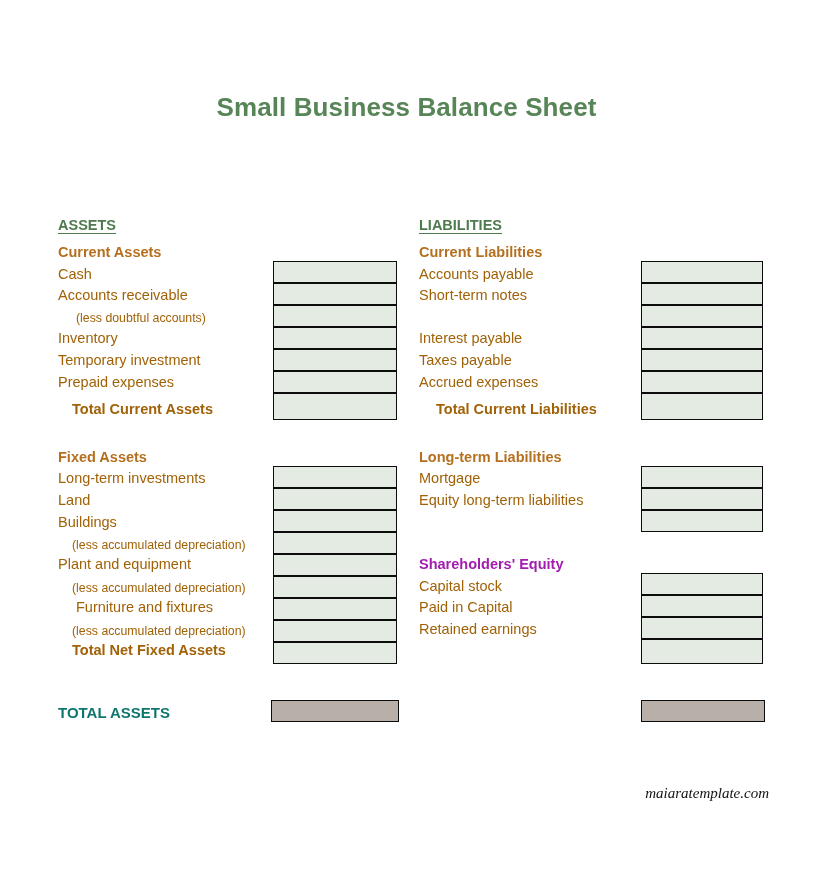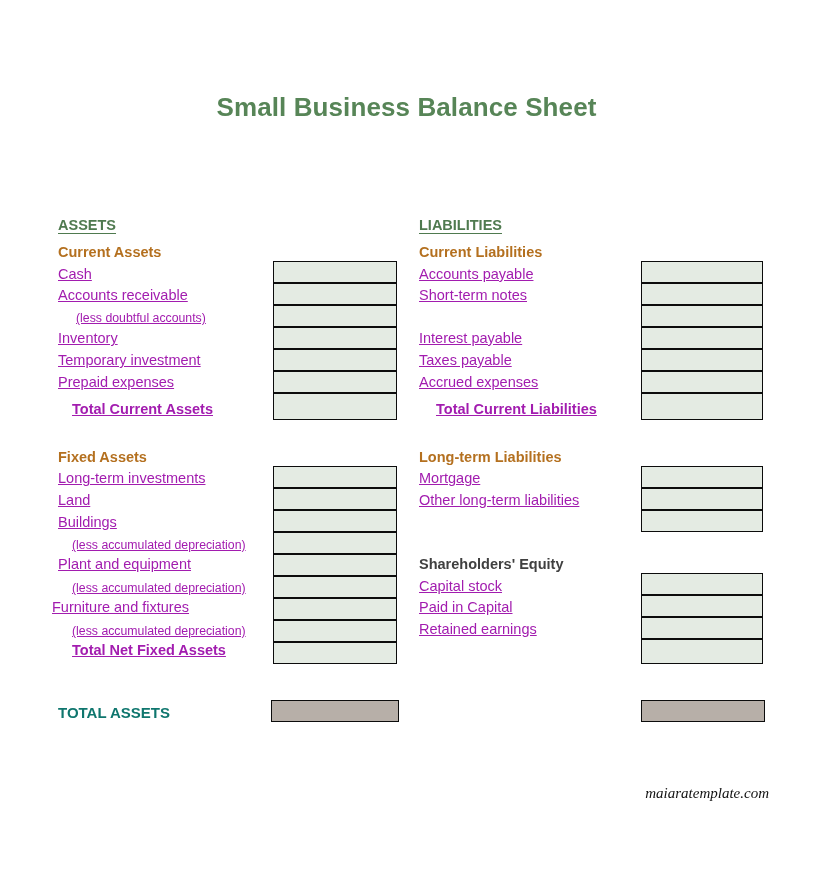--- a/index.html
+++ b/index.html
@@ -60,32 +60,31 @@
     position: absolute;
     font-size: 14.5px;
     font-weight: bold;
     color: #b4701f;
     white-space: nowrap;
   }
   .sub-head-dark {
     position: absolute;
     font-size: 14.5px;
     font-weight: bold;
-    color: #404040;
+    color: #a21caf;
     white-space: nowrap;
   }
 
   
   .row-label {
     position: absolute;
     font-size: 14.5px;
-    color: #a21caf;
+    color: #a16207;
     white-space: nowrap;
     line-height: 16px;
-    text-decoration: underline;
   }
   .row-label.small {
     font-size: 12.3px;
   }
   .row-label.total {
     font-weight: bold;
     font-size: 14.5px;
   }
 
   
@@ -151,21 +150,21 @@
     <div class="box" style="left:273px; top:393px; width:124px; height:27px;"></div>
 
     <div class="sub-head" style="left:58px; top:449px;">Fixed Assets</div>
 
     <div class="row-label" style="left:58px; top:470px;">Long-term investments</div>
     <div class="row-label" style="left:58px; top:492px;">Land</div>
     <div class="row-label" style="left:58px; top:514px;">Buildings</div>
     <div class="row-label small" style="left:72px; top:537px;">(less accumulated  depreciation)</div>
     <div class="row-label" style="left:58px; top:556px;">Plant and equipment</div>
     <div class="row-label small" style="left:72px; top:580px;">(less accumulated  depreciation)</div>
-    <div class="row-label" style="left:52px; top:599px;">Furniture and fixtures</div>
+    <div class="row-label" style="left:76px; top:599px;">Furniture and fixtures</div>
     <div class="row-label small" style="left:72px; top:623px;">(less accumulated  depreciation)</div>
     <div class="row-label total" style="left:72px; top:642px;">Total Net Fixed Assets</div>
 
     <div class="box" style="left:273px; top:466px; width:124px; height:22px;"></div>
     <div class="box" style="left:273px; top:488px; width:124px; height:22px;"></div>
     <div class="box" style="left:273px; top:510px; width:124px; height:22px;"></div>
     <div class="box" style="left:273px; top:532px; width:124px; height:22px;"></div>
     <div class="box" style="left:273px; top:554px; width:124px; height:22px;"></div>
     <div class="box" style="left:273px; top:576px; width:124px; height:22px;"></div>
     <div class="box" style="left:273px; top:598px; width:124px; height:22px;"></div>
@@ -194,21 +193,21 @@
     <div class="box" style="left:280px; top:283px; width:122px; height:22px;"></div>
     <div class="box" style="left:280px; top:305px; width:122px; height:22px;"></div>
     <div class="box" style="left:280px; top:327px; width:122px; height:22px;"></div>
     <div class="box" style="left:280px; top:349px; width:122px; height:22px;"></div>
     <div class="box" style="left:280px; top:371px; width:122px; height:22px;"></div>
     <div class="box" style="left:280px; top:393px; width:122px; height:27px;"></div>
 
     <div class="sub-head" style="left:58px; top:449px;">Long-term Liabilities</div>
 
     <div class="row-label" style="left:58px; top:470px;">Mortgage</div>
-    <div class="row-label" style="left:58px; top:492px;">Other long-term liabilities</div>
+    <div class="row-label" style="left:58px; top:492px;">Equity long-term liabilities</div>
 
     <div class="box" style="left:280px; top:466px; width:122px; height:22px;"></div>
     <div class="box" style="left:280px; top:488px; width:122px; height:22px;"></div>
     <div class="box" style="left:280px; top:510px; width:122px; height:22px;"></div>
 
     <div class="sub-head-dark" style="left:58px; top:556px;">Shareholders' Equity</div>
 
     <div class="row-label" style="left:58px; top:578px;">Capital stock</div>
     <div class="row-label" style="left:58px; top:599px;">Paid in Capital</div>
     <div class="row-label" style="left:58px; top:621px;">Retained earnings</div>

